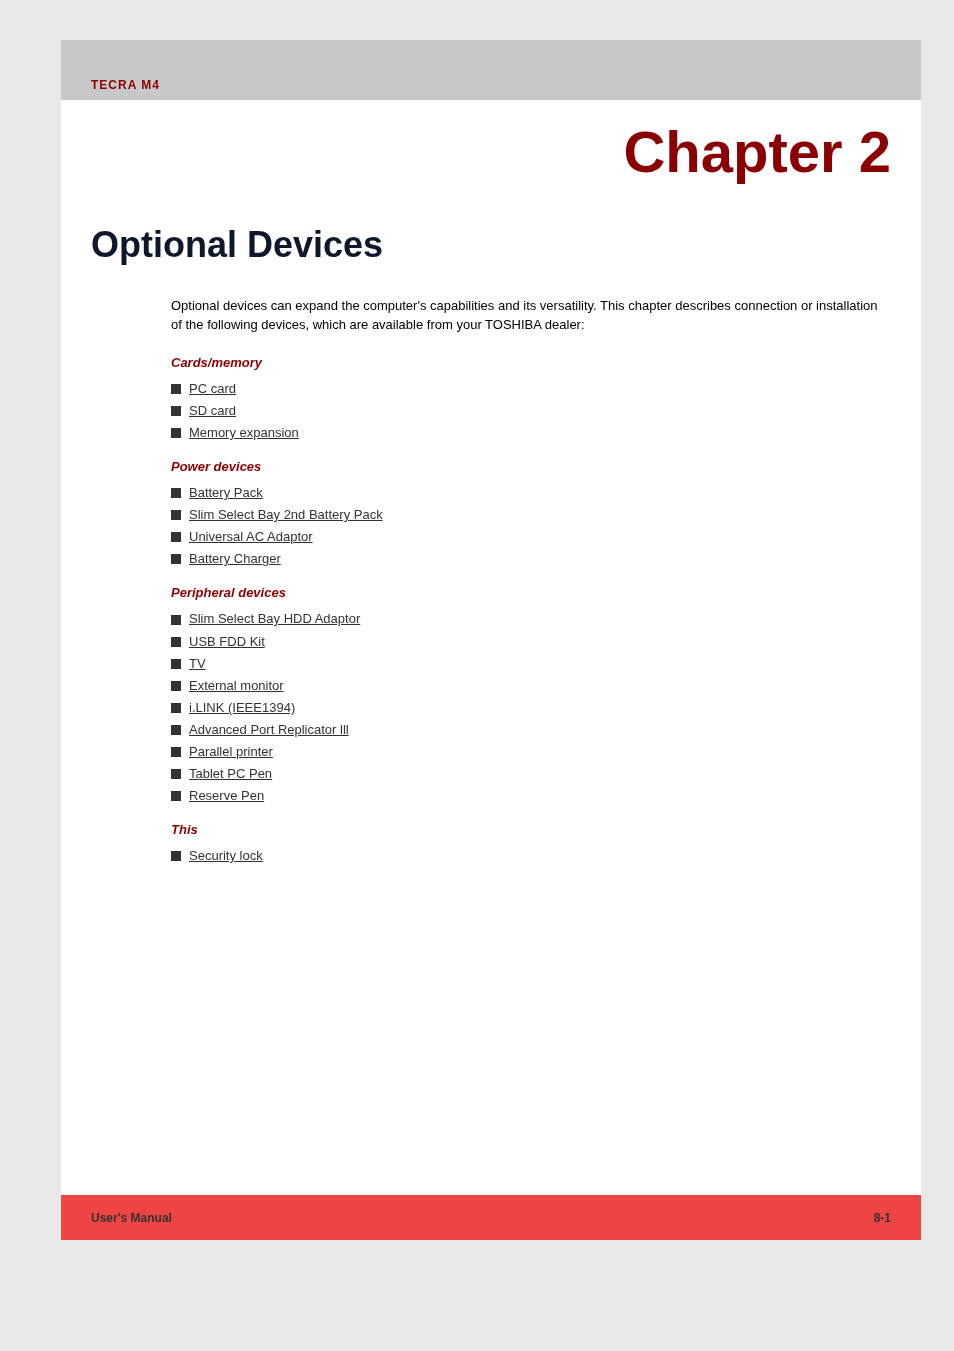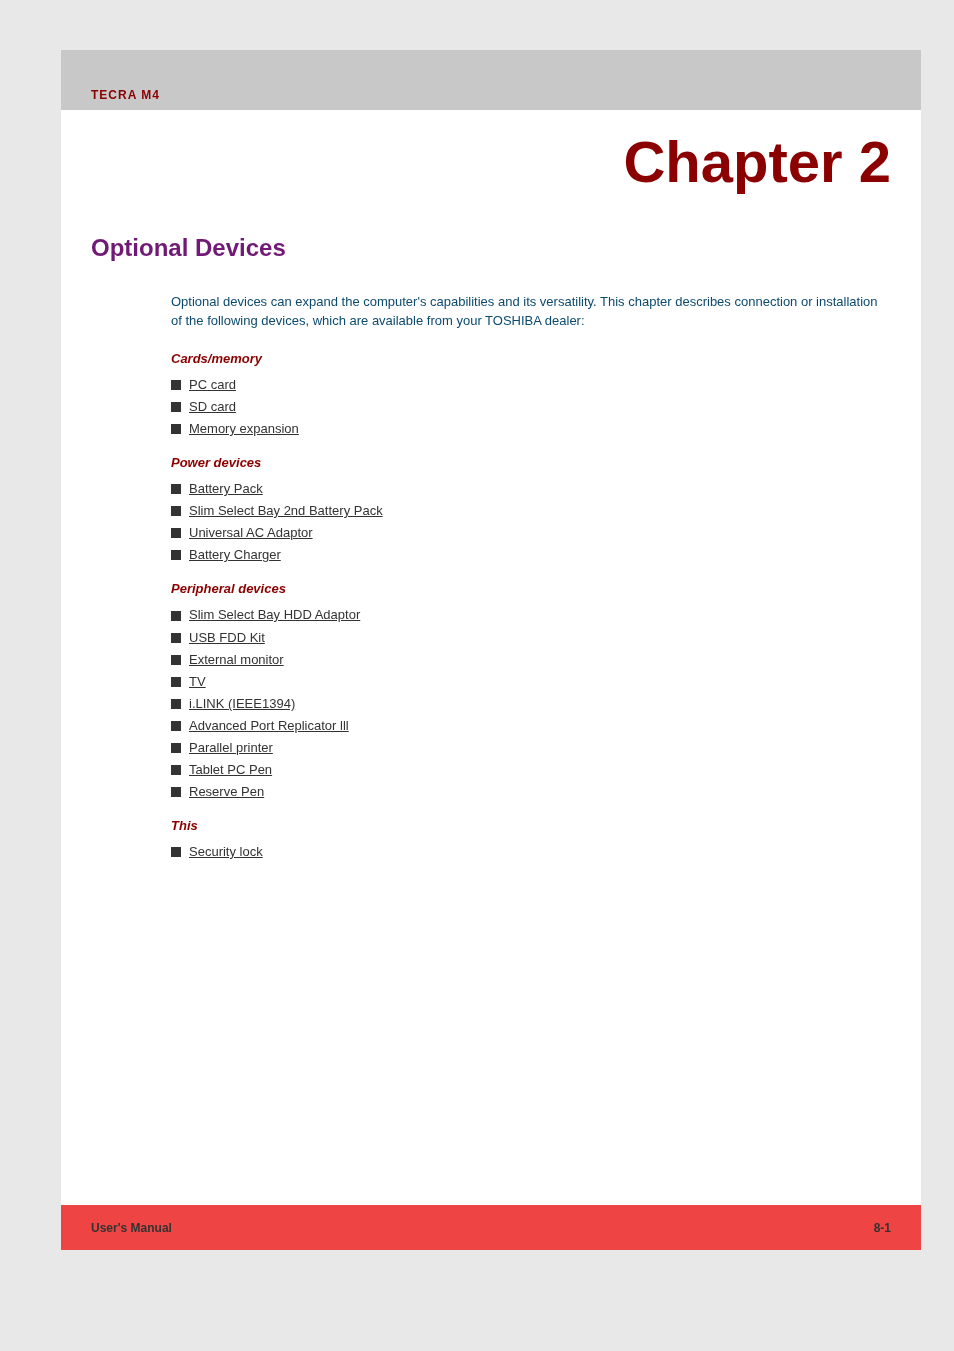--- a/index.html
+++ b/index.html
@@ -17,21 +17,21 @@
       font-family: Arial, sans-serif;
     }
 
     .page-wrapper {
       width: 954px;
       min-height: 1351px;
       background: #e8e8e8;
       display: flex;
       flex-direction: column;
       align-items: center;
-      padding: 50px 0;
+      padding: 40px 0;
       margin-left: 28px;
     }
 
     .page {
       width: 860px;
       min-height: 1200px;
       background: #ffffff;
       position: relative;
       display: flex;
       flex-direction: column;
@@ -72,35 +72,35 @@
     }
 
     
     .main-content {
       flex: 1;
       padding: 20px 30px 40px 30px;
     }
 
     .section-title {
       font-family: Arial, sans-serif;
-      font-size: 24px;
-      font-weight: bold;
-      color: #701a75;
+      font-size: 36px;
+      font-weight: bold;
+      color: #0f172a;
       margin-bottom: 30px;
       margin-top: 10px;
     }
 
     .content-area {
       margin-left: 80px;
     }
 
     .intro-text {
       font-family: Arial, sans-serif;
       font-size: 13px;
-      color: #0c4a6e;
+      color: #000000;
       line-height: 1.5;
       margin-bottom: 20px;
     }
 
     .category-heading {
       font-family: Arial, sans-serif;
       font-size: 13px;
       font-weight: bold;
       font-style: italic;
       color: #8b0000;
@@ -220,25 +220,25 @@
               <li>
                 <span class="bullet-square"></span>
                 <span>Slim Select Bay HDD Adaptor</span>
               </li>
               <li>
                 <span class="bullet-square"></span>
                 <span>USB FDD Kit</span>
               </li>
               <li>
                 <span class="bullet-square"></span>
+                <span>TV</span>
+              </li>
+              <li>
+                <span class="bullet-square"></span>
                 <span>External monitor</span>
-              </li>
-              <li>
-                <span class="bullet-square"></span>
-                <span>TV</span>
               </li>
               <li>
                 <span class="bullet-square"></span>
                 <span>i.LINK (IEEE1394)</span>
               </li>
               <li>
                 <span class="bullet-square"></span>
                 <span>Advanced Port Replicator lll</span>
               </li>
               <li>

